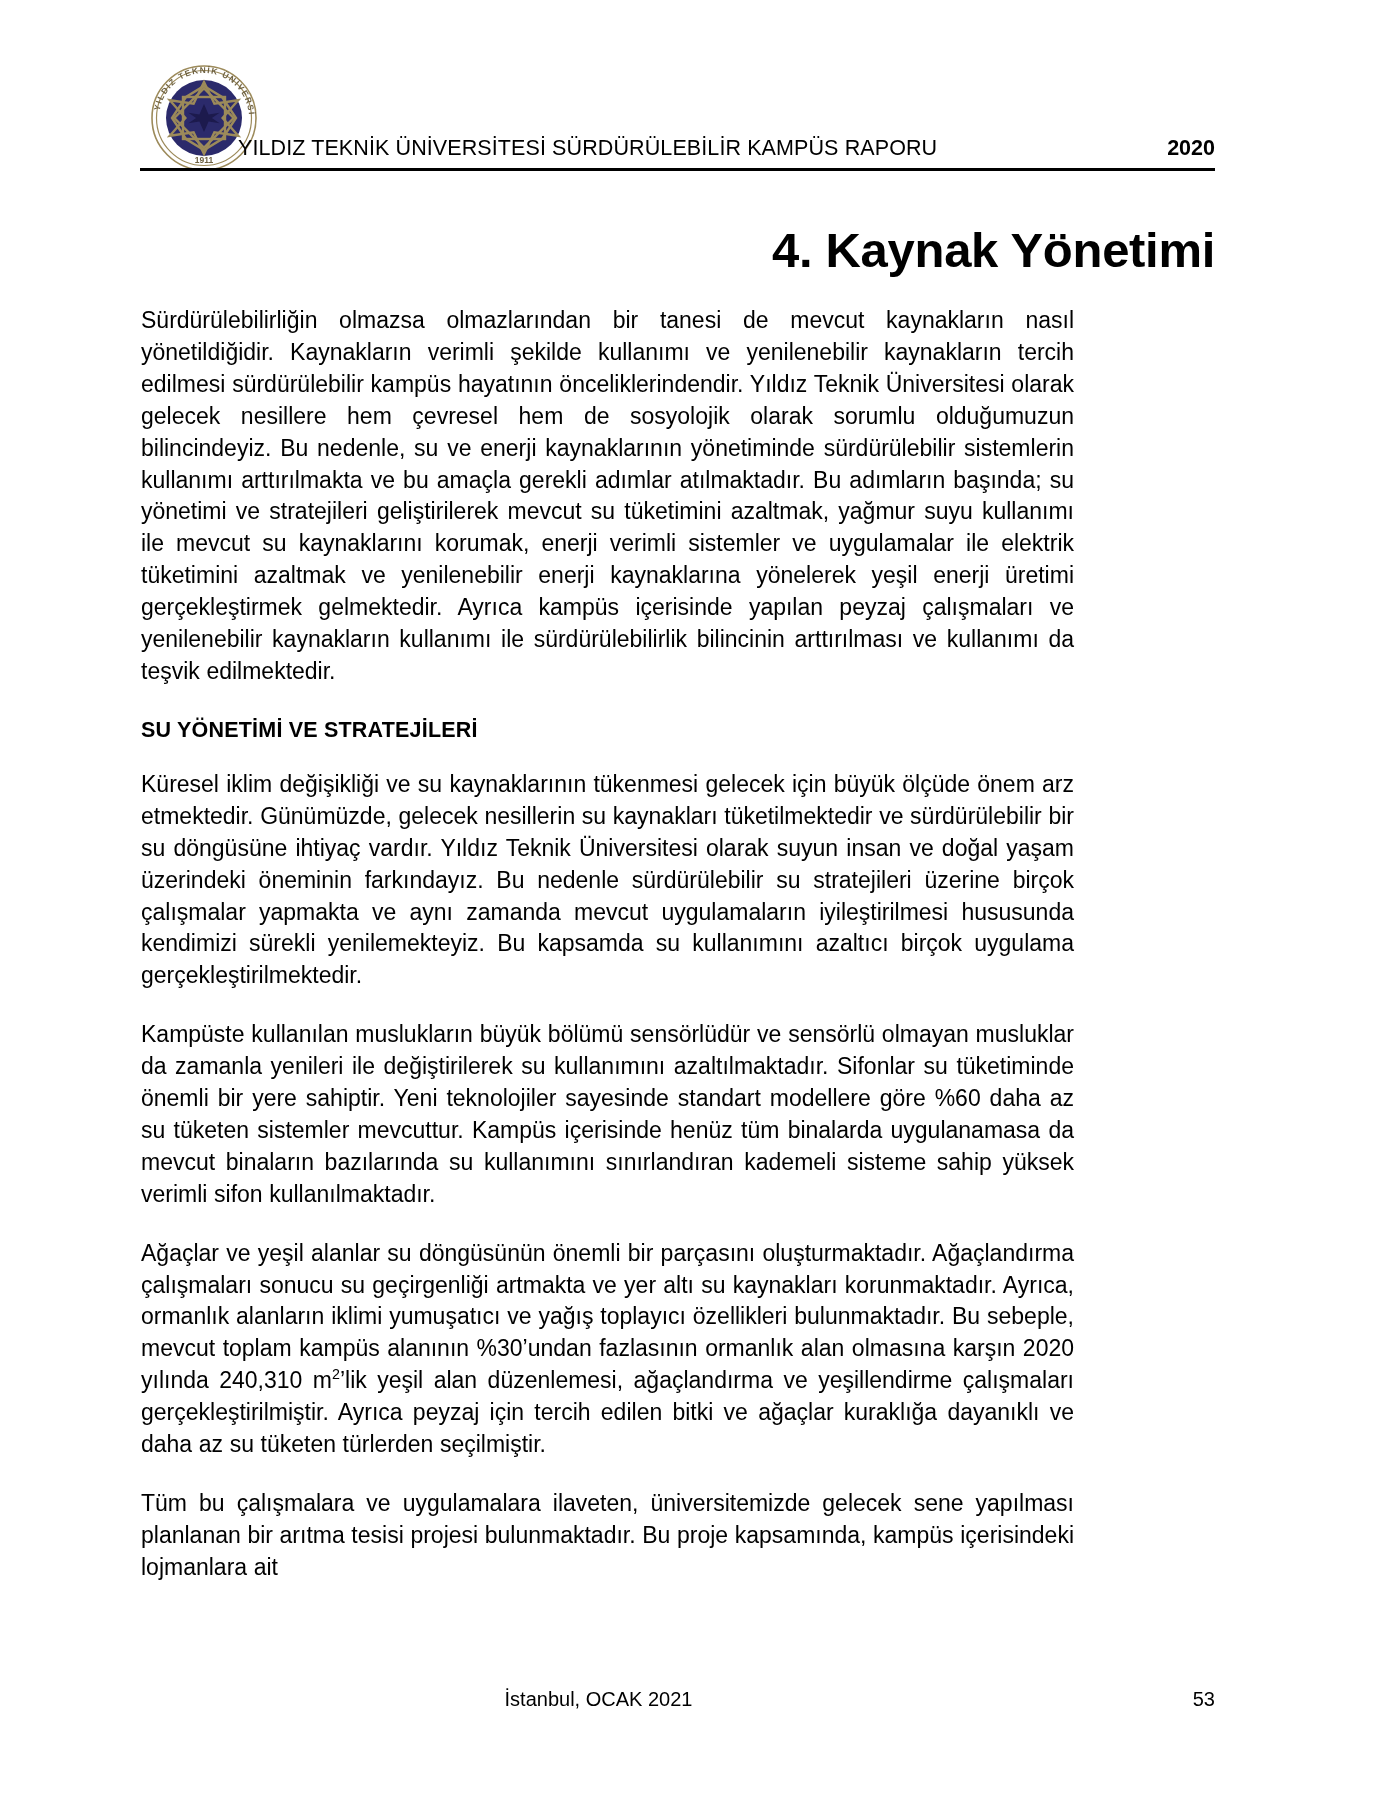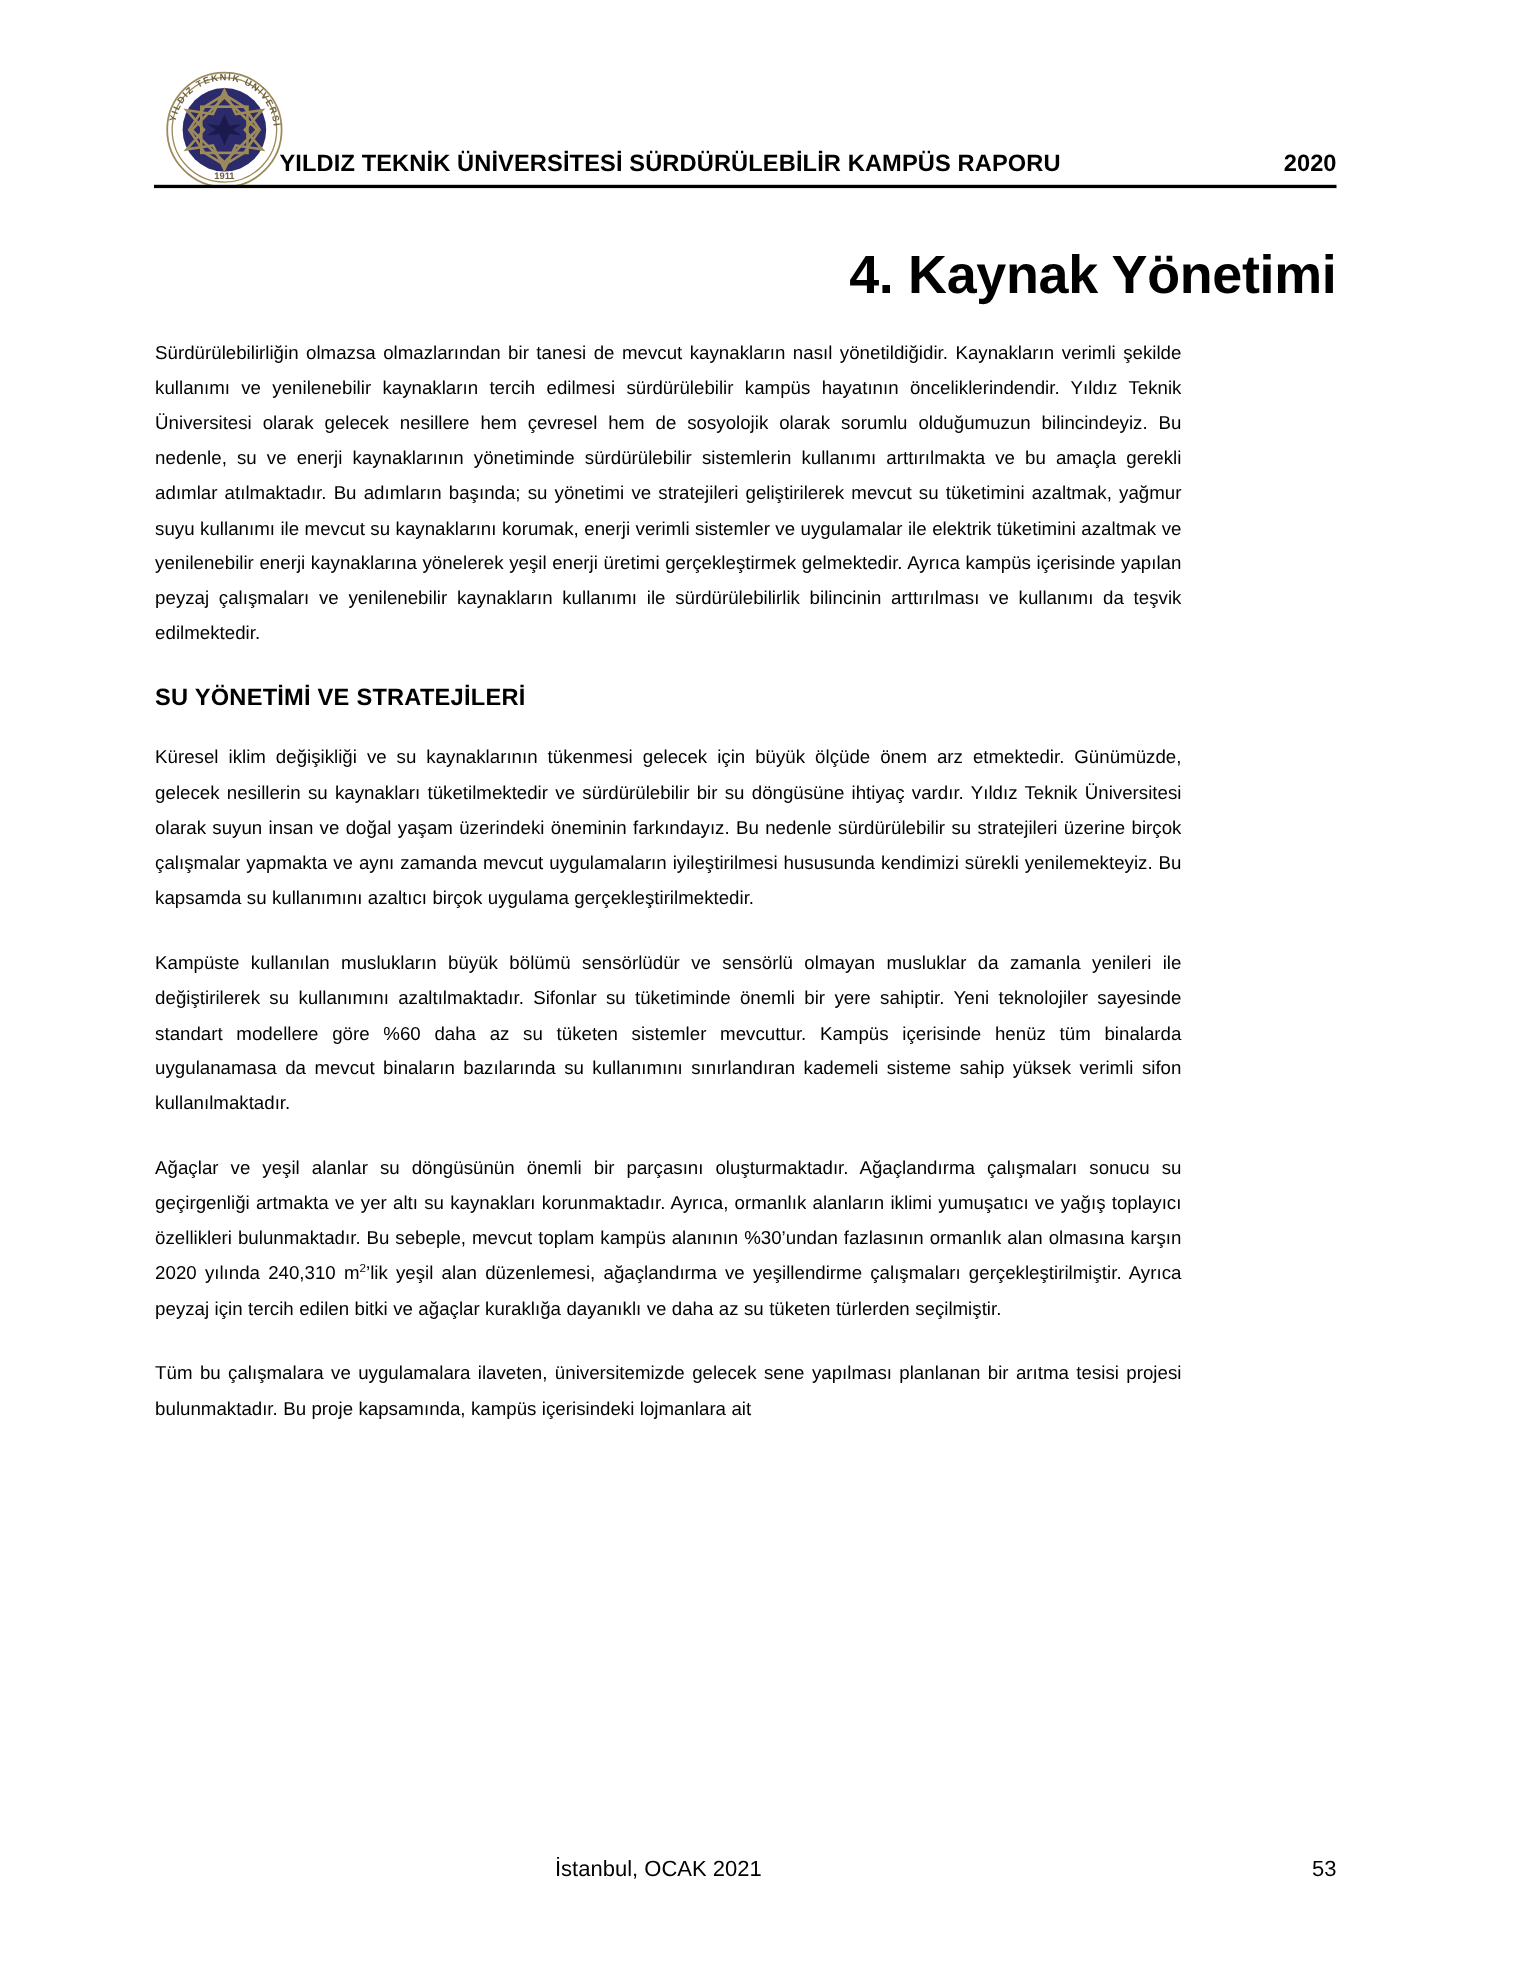--- a/index.html
+++ b/index.html
@@ -36,24 +36,24 @@
   }
   .logo {
     position: absolute;
     left: 10px;
     top: 4px;
     width: 108px;
     height: 108px;
   }
   .header-title {
     position: absolute;
-    left: 114px;
+    left: 98px;
     top: 76px;
     font-size: 21.5px;
-    font-weight: bold;
+    font-weight: normal;
     letter-spacing: 0.1px;
     white-space: nowrap;
   }
   .header-year {
     position: absolute;
     right: 0px;
     top: 76px;
     font-size: 21.5px;
     font-weight: bold;
     text-align: right;
@@ -73,21 +73,21 @@
 
   
   .content {
     position: absolute;
     left: 141px;
     top: 305px;
     width: 933px;
   }
   p.body-par {
     margin: 0 0 27px 0;
-    font-size: 17px;
+    font-size: 23px;
     line-height: 31.9px;
     text-align: justify;
     text-justify: inter-word;
     word-spacing: 0.2px;
   }
   h2.section-head {
     margin: 0 0 24px 0;
     font-size: 21.5px;
     line-height: 30px;
     font-weight: bold;

